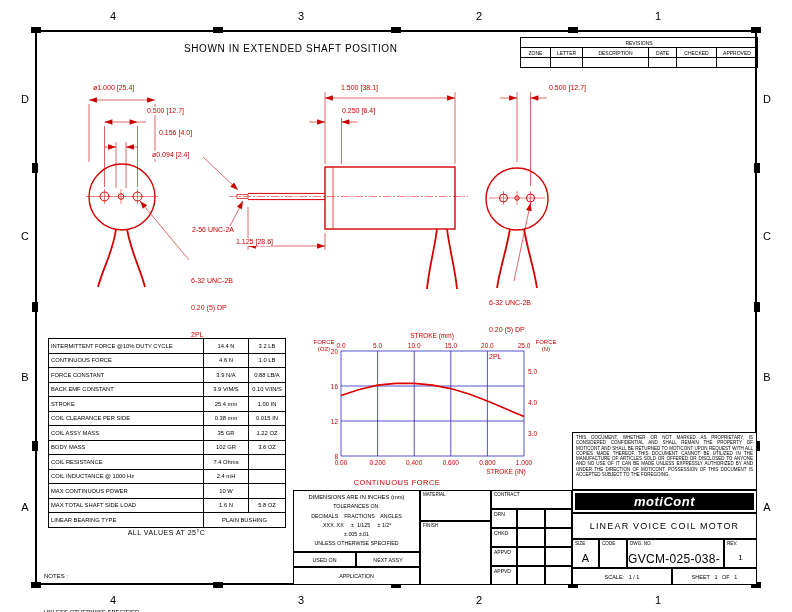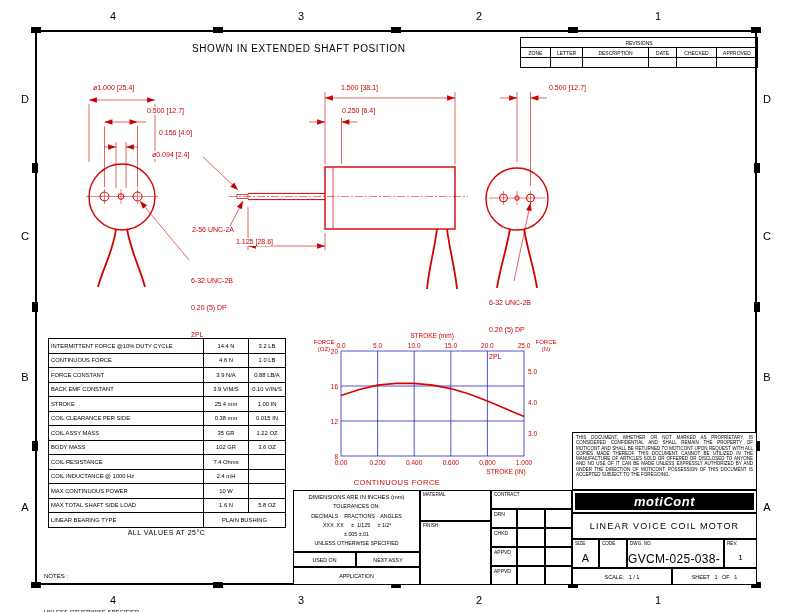--- a/index.html
+++ b/index.html
@@ -2,21 +2,21 @@
 <html><head>
 <meta charset="utf-8">
 <style>
   html,body{margin:0;padding:0;background:#fff;}
   #page{position:relative;width:792px;height:612px;background:#fff;overflow:hidden;
         font-family:"Liberation Sans",sans-serif;color:#000;}
   #sheet-border{position:absolute;left:35px;top:30px;width:722px;height:555px;
         border:2px solid #000;box-sizing:border-box;}
   .zl{position:absolute;font-size:11px;width:14px;text-align:center;}
   .zm{position:absolute;background:#000;}
-  #heading{position:absolute;left:192px;top:43px;font-size:10px;letter-spacing:.6px;white-space:pre;}
+  #heading{position:absolute;left:184px;top:43px;font-size:10px;letter-spacing:.6px;white-space:pre;}
   .dim{position:absolute;color:#c80000;font-size:7px;line-height:8px;background:#fff;
        padding:0 1px;white-space:pre;z-index:3;}
   .tap{position:absolute;color:#c80000;font-size:7px;line-height:9px;white-space:pre;z-index:3;}
   svg{position:absolute;left:0;top:0;}
   svg text{font-family:"Liberation Sans",sans-serif;}
   #chart-svg{left:310px;top:328px;z-index:2;}
   table{border-collapse:collapse;table-layout:fixed;}
   .spec{position:absolute;left:48px;top:338px;width:237px;z-index:2;}
   .spec td{border:1px solid #000;height:13.5px;font-size:5.8px;padding:0 0 0 2px;
            overflow:hidden;white-space:nowrap;}

